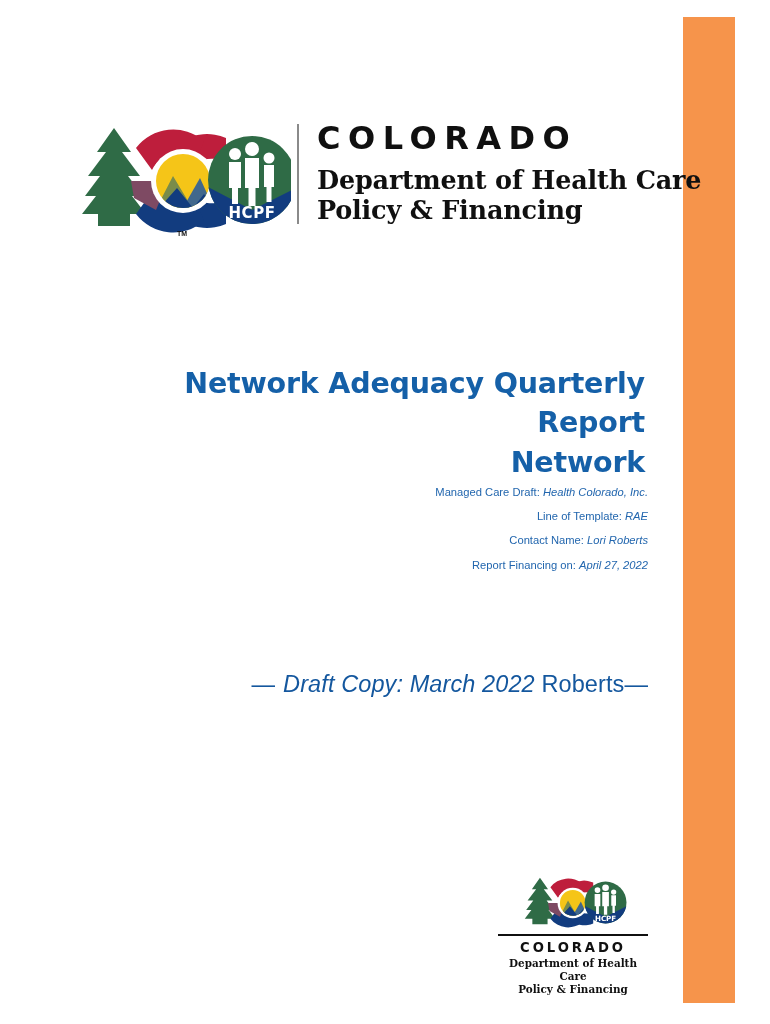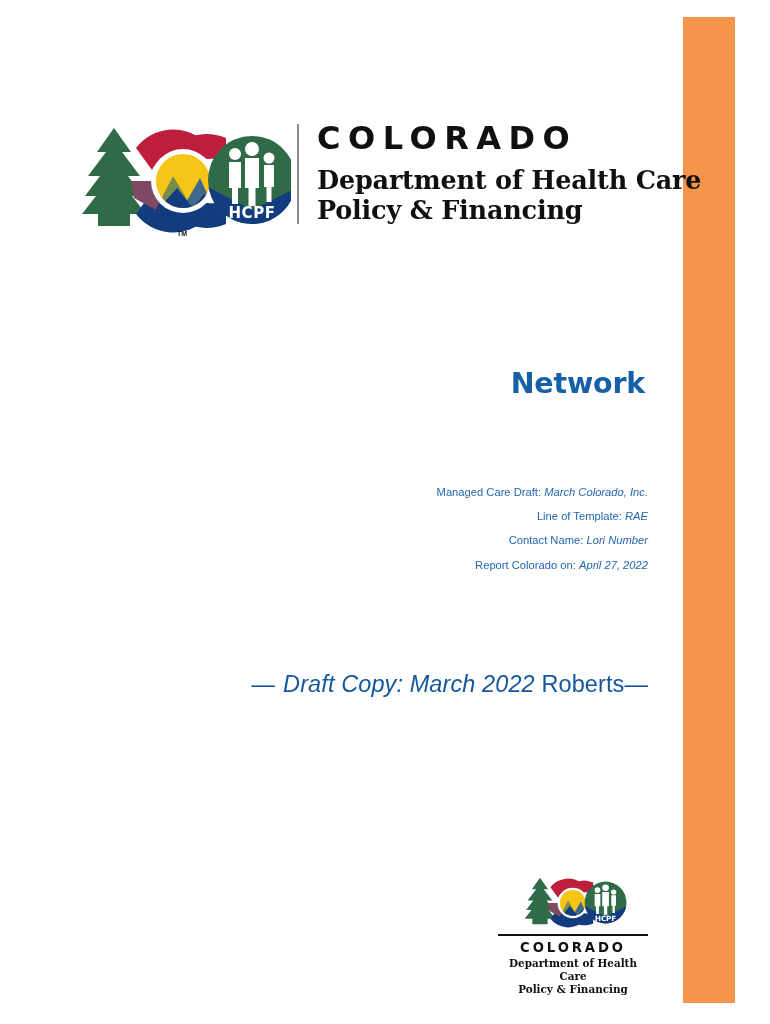--- a/index.html
+++ b/index.html
@@ -228,38 +228,39 @@
   <div class="masthead-words">
     <div class="word-colorado">COLORADO</div>
     <div class="word-dept">
       <div>Department of Health Care</div>
       <div>Policy &amp; Financing</div>
     </div>
   </div>
 </div>
 
 <div class="doc-title">
+  <div>Network Adequacy Quarterly Report</div>
   <div>Network</div>
 </div>
 
 <div class="meta-block">
   <div class="meta-line">
     <span>Managed Care Draft:</span>
-    <span class="val">March Colorado, Inc.</span>
+    <span class="val">Health Colorado, Inc.</span>
   </div>
   <div class="meta-line">
     <span>Line of Template:</span>
     <span class="val">RAE</span>
   </div>
   <div class="meta-line">
     <span>Contact Name:</span>
-    <span class="val">Lori Number</span>
+    <span class="val">Lori Roberts</span>
   </div>
   <div class="meta-line">
-    <span>Report Colorado on:</span>
+    <span>Report Financing on:</span>
     <span class="val">April 27, 2022</span>
   </div>
 </div>
 
 <div class="draft-line"><span>—</span><span class="em">Draft Copy: March 2022</span><span> Roberts</span><span>—</span></div>
 
 <div class="footer-logo">
   <div class="footer-mark">
     <svg width="124" height="58" viewBox="0 0 215 122" xmlns="http://www.w3.org/2000/svg">
       <g>

